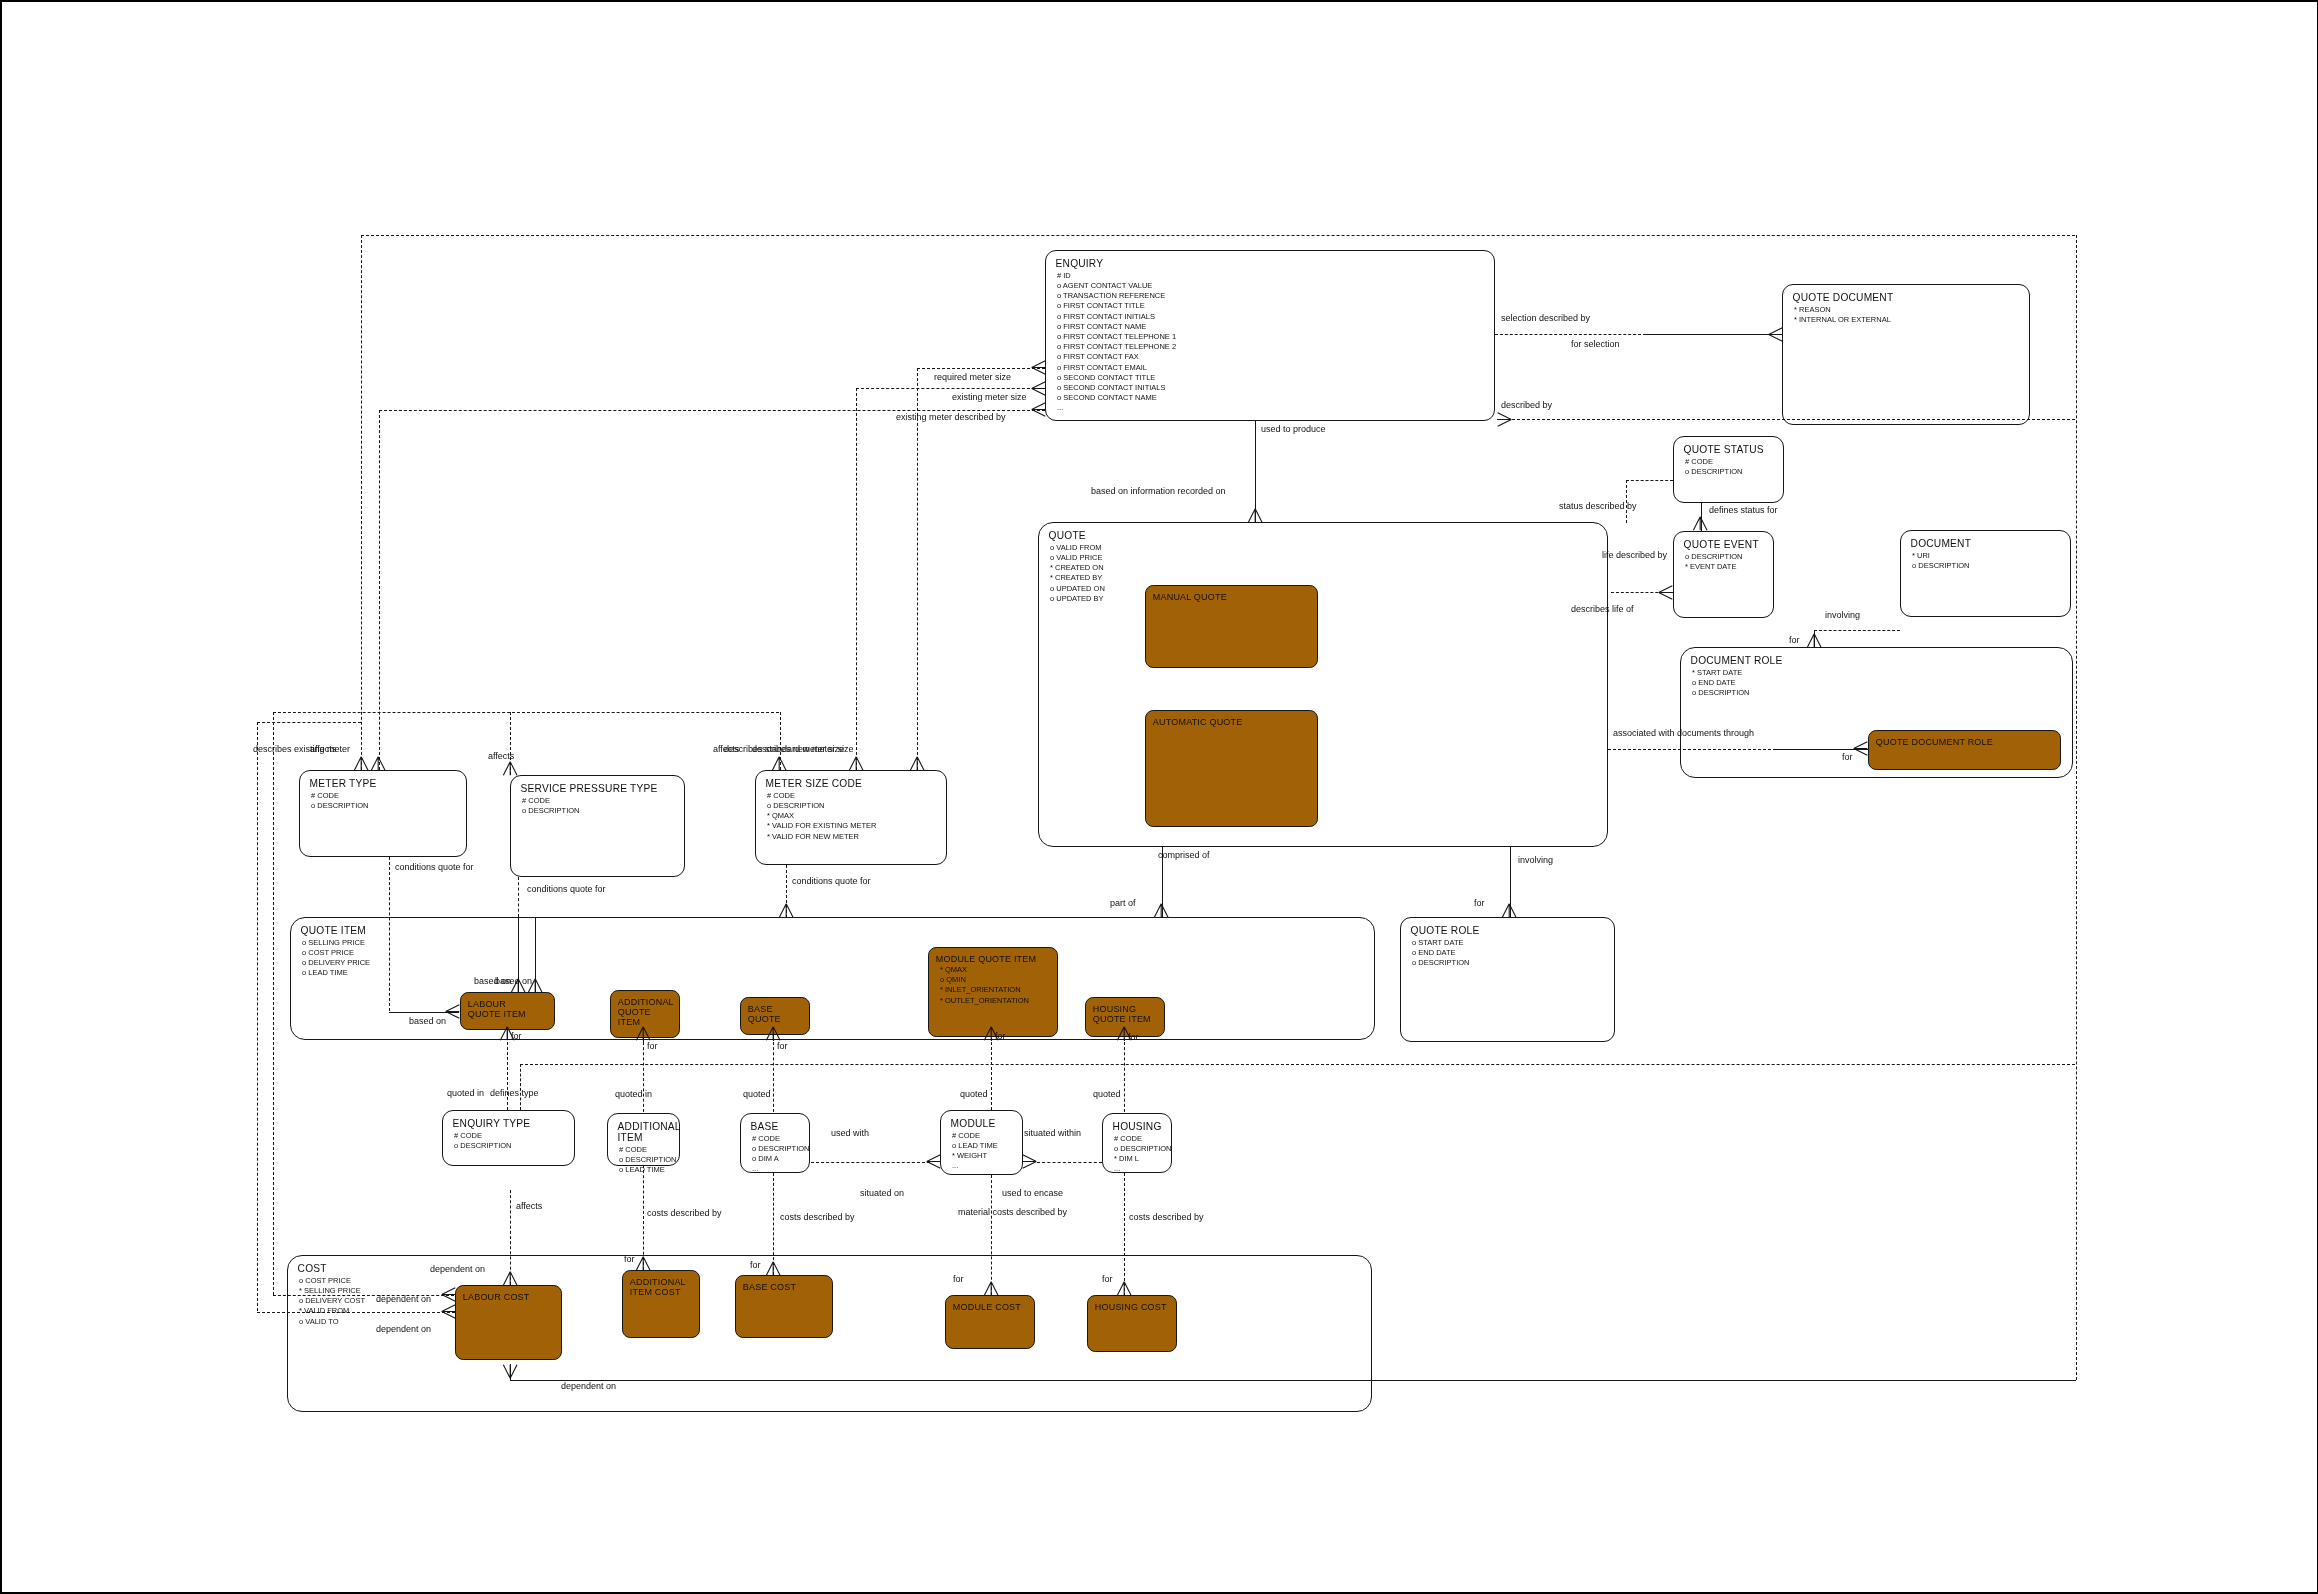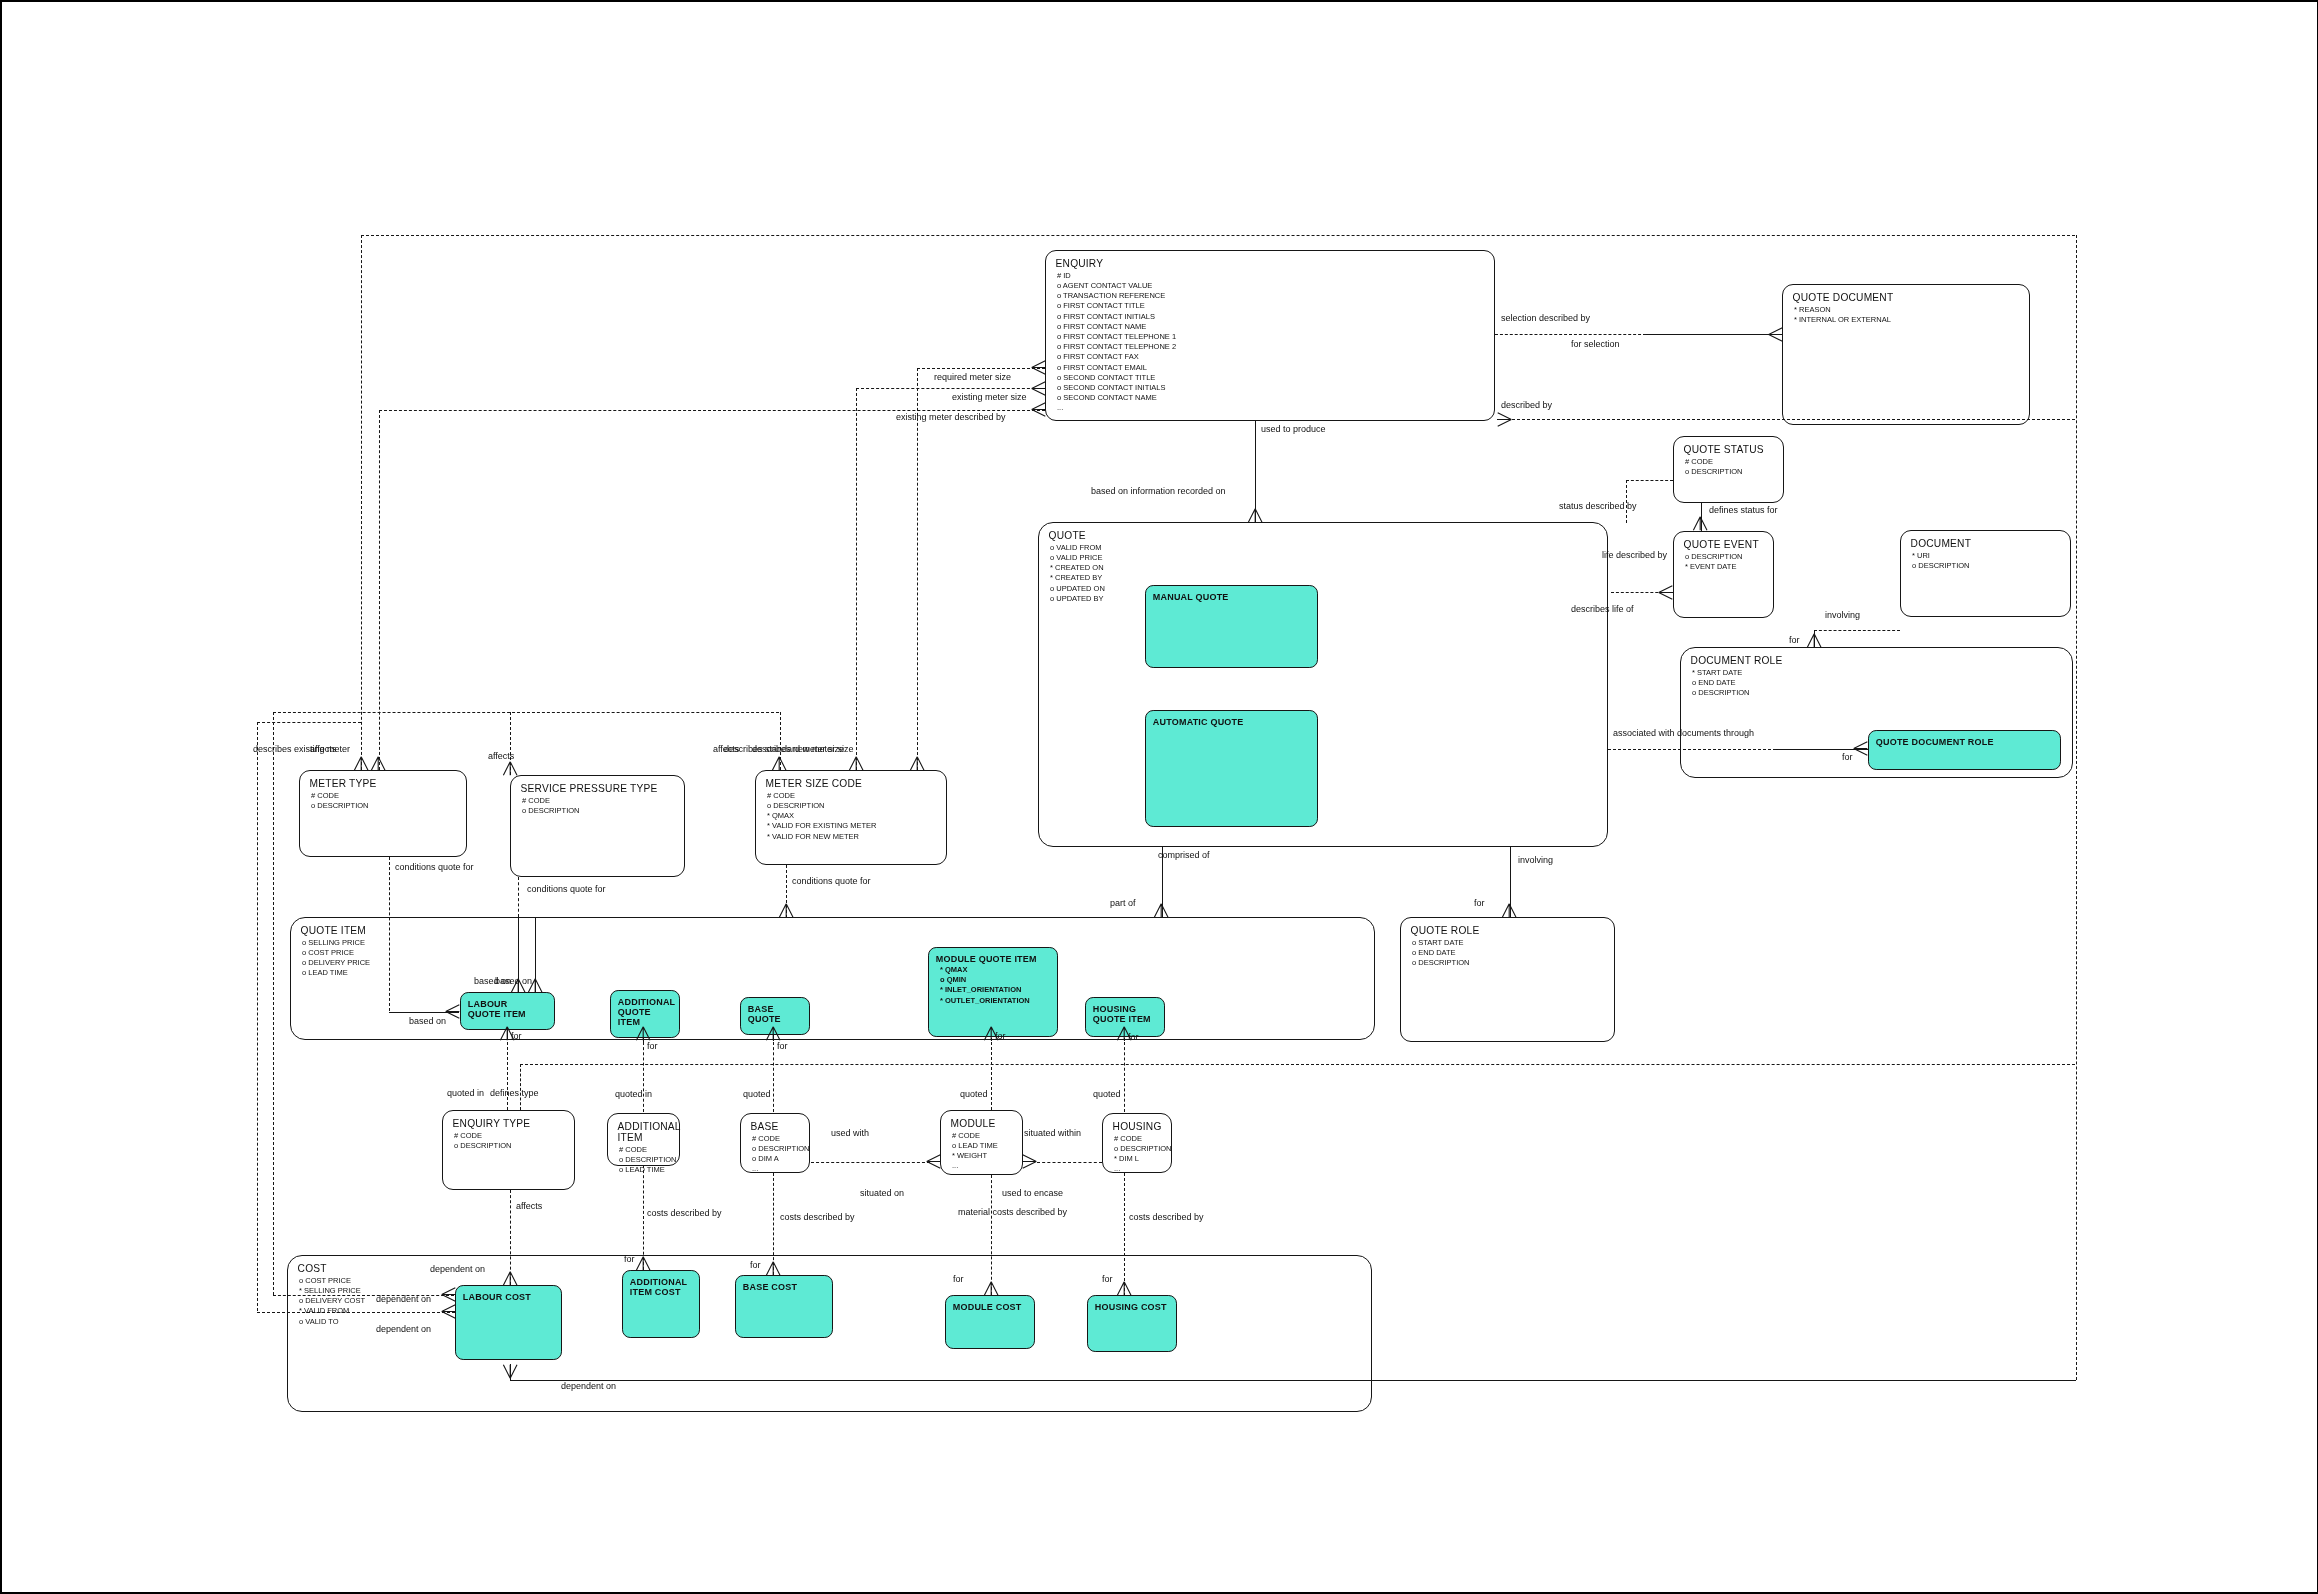--- a/index.html
+++ b/index.html
@@ -2,21 +2,21 @@
 <html style="font-size:11px"><head>
 <meta charset="utf-8">
 <style>
   html,body{margin:0;padding:0;background:#fff;}
   .canvas{position:relative;width:2319px;height:1594px;background:#ffffff;border:2px solid #000;box-sizing:border-box;
           font-family:"Liberation Sans", sans-serif;color:#111;overflow:hidden;}
   
   .ent{position:absolute;box-sizing:border-box;background:transparent;border:1.4px solid #161616;}
   .ent.main{border-radius:11px;}
   .ent.container{border-radius:15px;}
-  .ent.sub{border-radius:8.2px;background:#5eead4;font-weight:bold;}
+  .ent.sub{border-radius:8.2px;background:#a16207;}
   .ent .ent-title{font-size:10.2px;letter-spacing:0.2px;padding:6.8px 0 2px 9.6px;white-space:pre-wrap;}
   .ent.sub .ent-title{font-size:9px;padding:5.5px 0 1.4px 6.8px;}
   .ent .ent-attr{font-size:7.5px;line-height:10.2px;padding-left:11px;white-space:pre;}
   
   .ln{position:absolute;}
   .lnh{border-top:1.4px solid #161616;height:0;}
   .lnv{border-left:1.4px solid #161616;width:0;}
   .lnh.dash{border-top-style:dashed;}
   .lnv.dash{border-left-style:dashed;}
   
@@ -138,21 +138,21 @@
   <div class="ent sub" style="left:1083px;top:995px;width:80px;height:40px">
       <div class="ent-title">HOUSING
 QUOTE ITEM</div>
     </div>
   <div class="ent main" style="left:1398px;top:915px;width:215px;height:125px">
       <div class="ent-title">QUOTE ROLE</div>
       <div class="ent-attr">o START DATE</div>
       <div class="ent-attr">o END DATE</div>
       <div class="ent-attr">o DESCRIPTION</div>
     </div>
-  <div class="ent main" style="left:440px;top:1108px;width:133px;height:80px">
+  <div class="ent main" style="left:440px;top:1108px;width:133px;height:56px">
       <div class="ent-title">ENQUIRY TYPE</div>
       <div class="ent-attr"># CODE</div>
       <div class="ent-attr">o DESCRIPTION</div>
     </div>
   <div class="ent main" style="left:605px;top:1111px;width:73px;height:53px">
       <div class="ent-title">ADDITIONAL
 ITEM</div>
       <div class="ent-attr"># CODE</div>
       <div class="ent-attr">o DESCRIPTION</div>
       <div class="ent-attr">o LEAD TIME</div>

